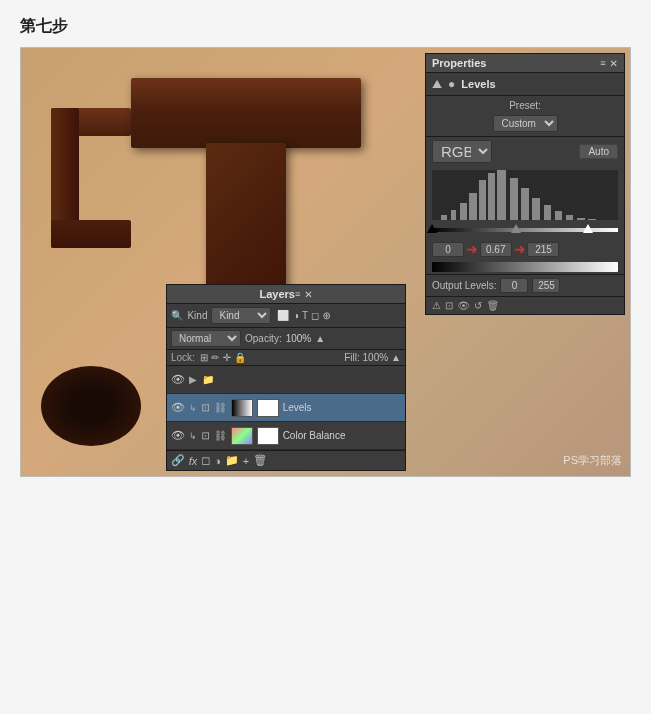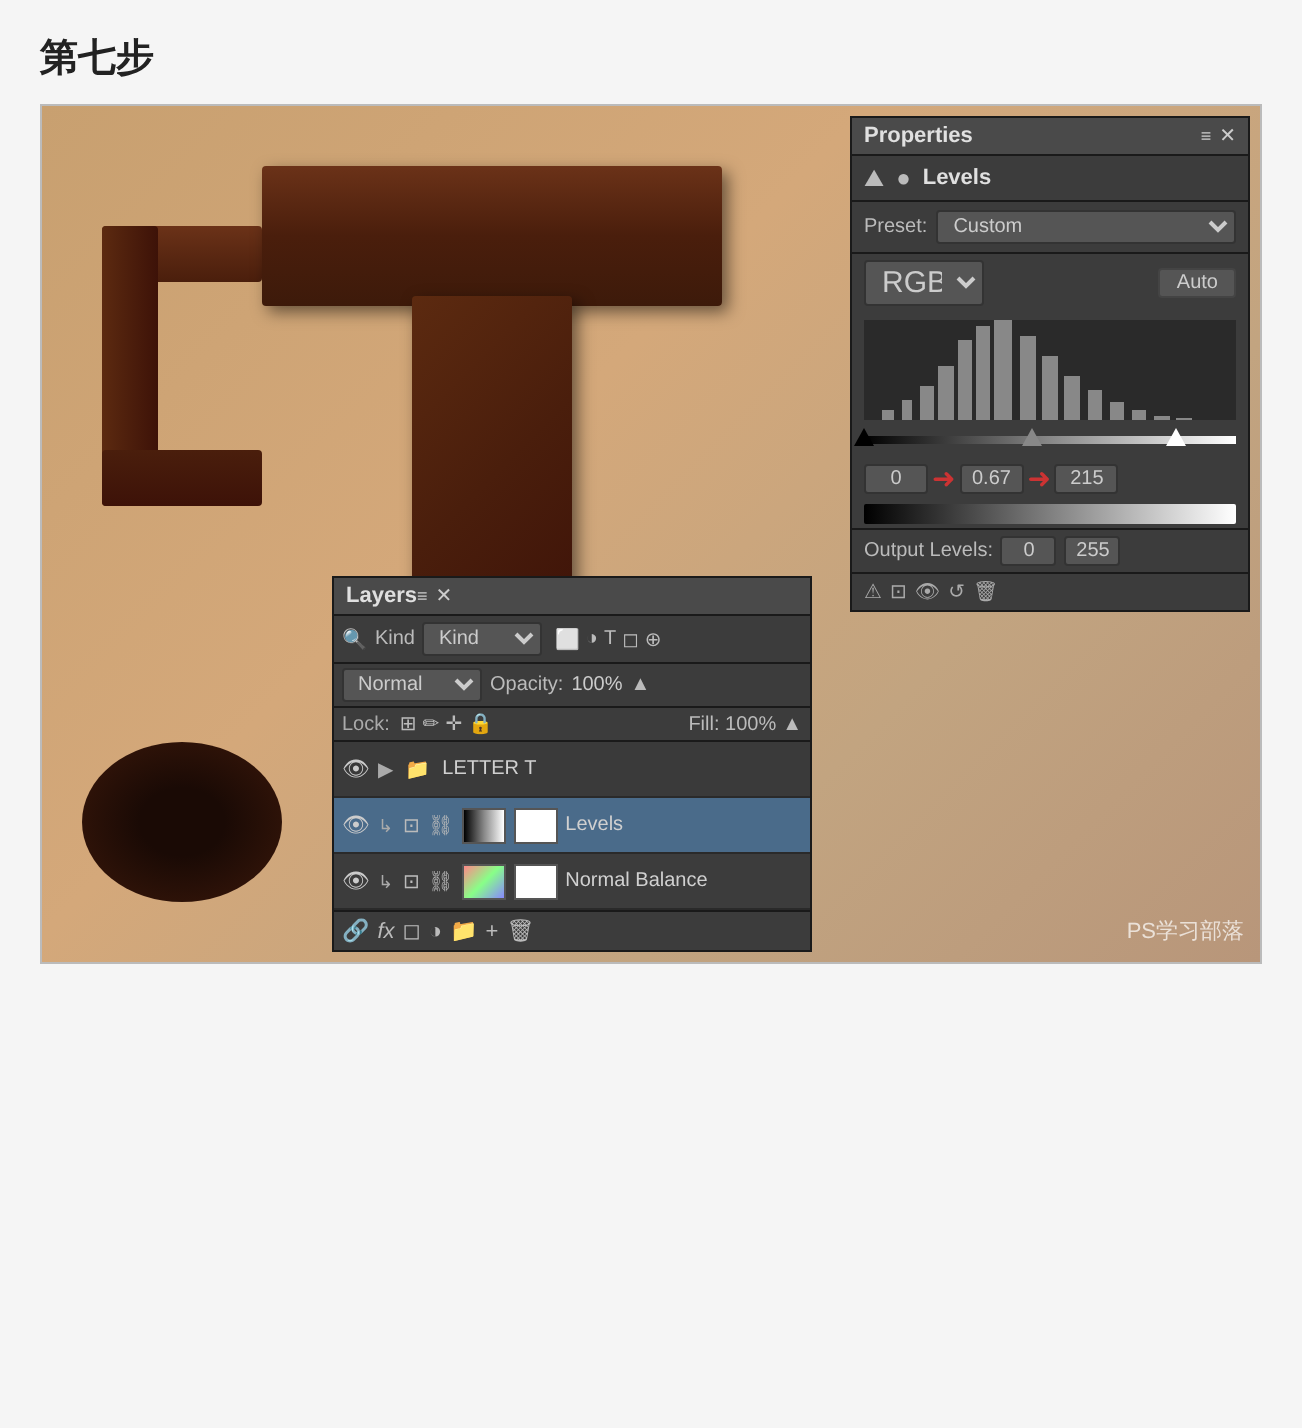--- a/index.html
+++ b/index.html
@@ -10,21 +10,21 @@
       font-family: 'SimSun', 'STSong', serif;
       font-size: 14px;
       color: #222;
     }
     .page-container {
       width: 651px;
       background: #f5f5f5;
       padding: 16px 20px 20px 20px;
     }
     .step-title {
-      font-size: 19px;
+      font-size: 16px;
       font-weight: bold;
       margin-bottom: 10px;
       color: #222;
     }
     .description {
       font-size: 13px;
       line-height: 1.7;
       color: #333;
       margin-bottom: 14px;
     }
@@ -90,21 +90,21 @@
       border: 1px solid #1a1a1a;
       font-family: Arial, sans-serif;
       font-size: 11px;
       color: #d0d0d0;
     }
     .panel-title-bar {
       background: #4a4a4a;
       border-bottom: 1px solid #1a1a1a;
       padding: 3px 6px;
       display: flex;
-      justify-content: flex-start;
+      justify-content: center;
       align-items: center;
     }
     .panel-title {
       font-weight: bold;
       font-size: 11px;
       color: #e0e0e0;
     }
     .panel-controls {
       display: flex; gap: 4px; align-items: center;
     }
@@ -203,20 +203,21 @@
     .prop-title { font-weight: bold; font-size: 11px; color: #e0e0e0; }
     .prop-header-row {
       display: flex; align-items: center; padding: 4px 6px; gap: 6px;
       border-bottom: 1px solid #1a1a1a;
     }
     .prop-icon { color: #bbb; font-size: 12px; }
     .prop-section-title { color: #e0e0e0; font-size: 11px; font-weight: bold; }
     .preset-row {
       display: flex; align-items: center; padding: 4px 6px; gap: 4px;
       border-bottom: 1px solid #1a1a1a;
+      flex-direction: column;
     }
     .preset-label { color: #bbb; font-size: 10px; }
     .preset-select {
       background: #555; border: 1px solid #333; color: #ccc;
       font-size: 10px; padding: 1px 4px; border-radius: 2px;
       flex: 1;
     }
     .channel-row {
       display: flex; align-items: center; padding: 3px 6px; gap: 4px;
     }
@@ -448,41 +449,40 @@
         <span class="lock-icon">✛</span>
         <span class="lock-icon">🔒</span>
         <span class="fill-label">Fill: 100%</span>
         <span style="color:#bbb;font-size:10px;">▲</span>
       </div>
 
       <div class="layer-row group">
         <span class="eye-icon">👁</span>
         <span class="indent-arrow">▶</span>
         <span style="color:#bbb;font-size:10px;margin-right:2px;">📁</span>
-        <span class="layer-name">LETTER T</span>
       </div>
 
       <div class="layer-row selected">
         <span class="eye-icon">👁</span>
         <span style="font-size:9px;color:#aaa;margin-right:1px;">↳</span>
         <span style="color:#bbb;font-size:10px;">⊡</span>
         <span style="color:#bbb;font-size:10px;">⛓</span>
         <div class="layer-thumb levels"></div>
         <div class="layer-thumb white"></div>
         <span class="layer-name">Levels</span>
       </div>
 
       <div class="layer-row">
         <span class="eye-icon">👁</span>
         <span style="font-size:9px;color:#aaa;margin-right:1px;">↳</span>
         <span style="color:#bbb;font-size:10px;">⊡</span>
         <span style="color:#bbb;font-size:10px;">⛓</span>
         <div class="layer-thumb colorbal"></div>
         <div class="layer-thumb white"></div>
-        <span class="layer-name">Normal Balance</span>
+        <span class="layer-name">Color Balance</span>
       </div>
 
       <div class="panel-bottom">
         <span class="bottom-icon">🔗</span>
         <span class="bottom-icon" style="font-style:italic;">fx</span>
         <span class="bottom-icon">◻</span>
         <span class="bottom-icon">◑</span>
         <span class="bottom-icon">📁</span>
         <span class="bottom-icon">+</span>
         <span class="bottom-icon">🗑</span>

